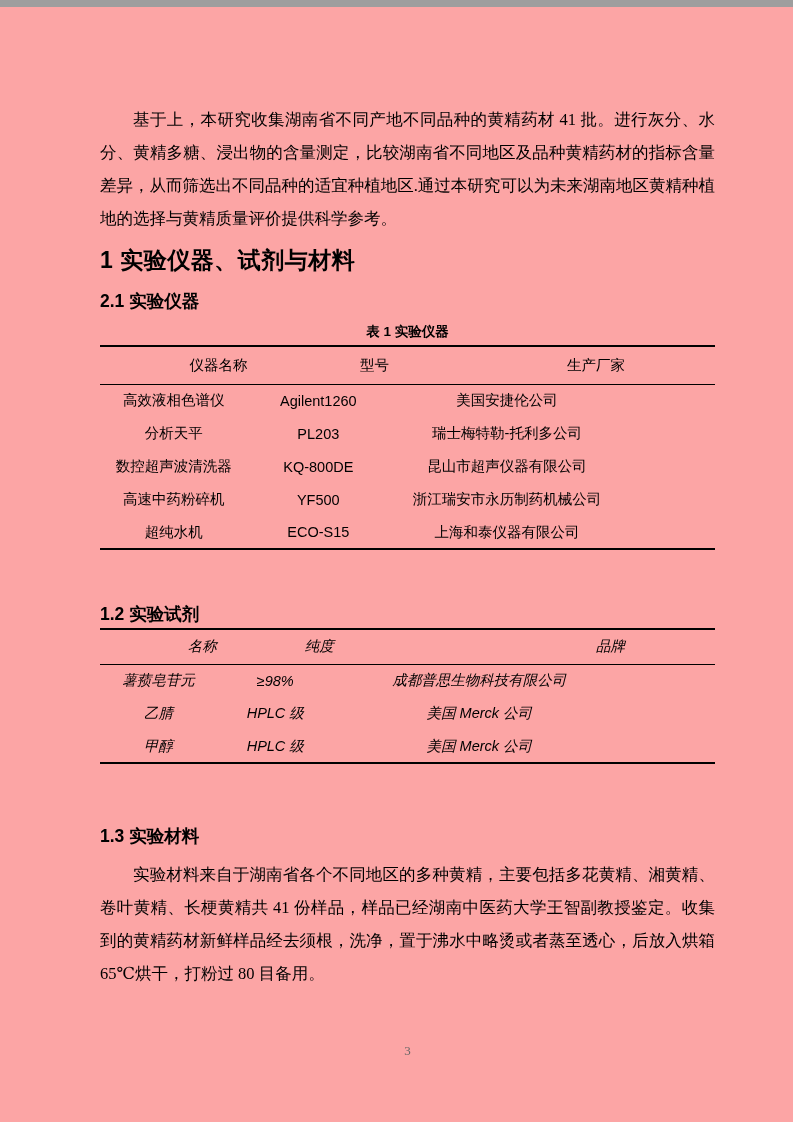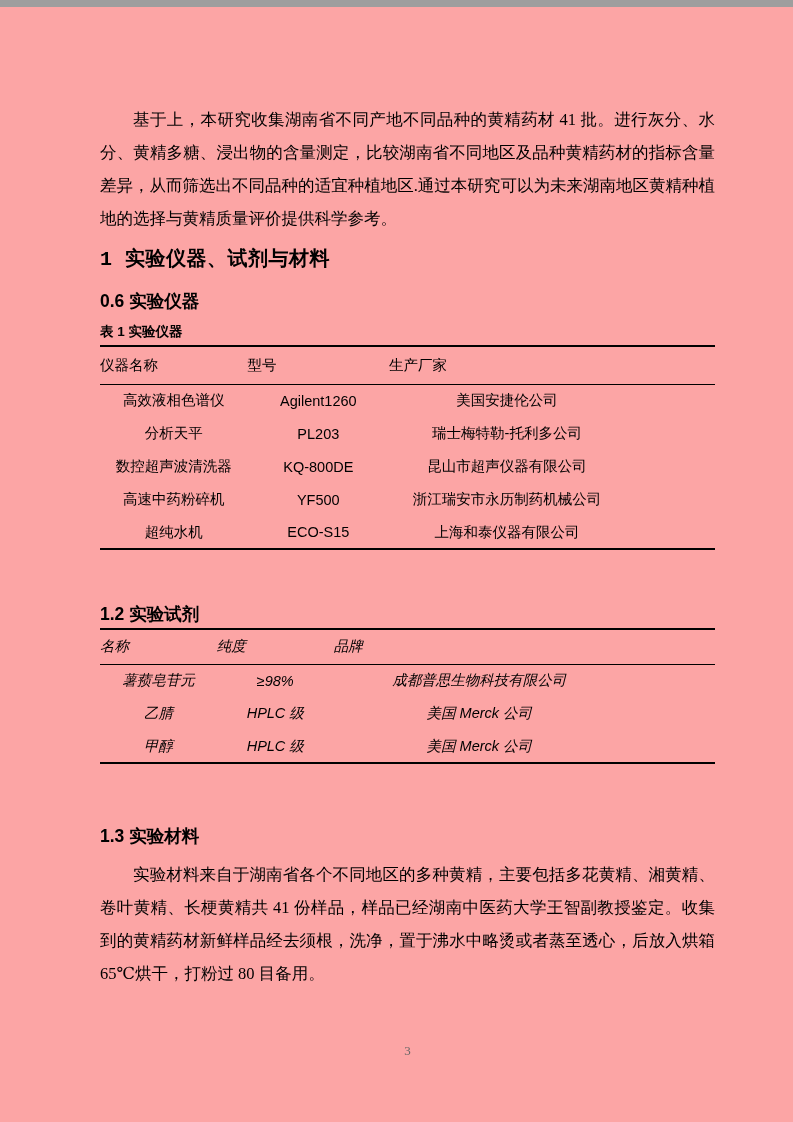--- a/index.html
+++ b/index.html
@@ -19,52 +19,53 @@
   }
   .body-par {
     font-size: 16.5px;
     line-height: 33px;
     text-align: justify;
     text-indent: 2em;
     font-family: "Liberation Serif", "DejaVu Serif", serif;
   }
   h1.sec {
     margin-top: 10px;
-    font-family: Liberation Mono, monospace;
+    font-family: Liberation Sans, sans-serif;
     font-weight: bold;
-    font-size: 20px;
+    font-size: 23px;
     line-height: 30px;
     letter-spacing: 0.5px;
   }
   h2.subsec {
     margin-top: 12px;
     font-family: "Liberation Sans", "DejaVu Sans", sans-serif;
     font-weight: bold;
     font-size: 17.5px;
     line-height: 28px;
   }
   .tbl-caption {
     margin: 8px 0 4px 0;
+    text-align: center;
     font-family: "Liberation Sans", "DejaVu Sans", sans-serif;
     font-weight: bold;
     font-size: 13.5px;
     line-height: 18px;
   }
   table.threeline {
     width: 100%;
     border-collapse: collapse;
     border-top: 2.5px solid #000;
     border-bottom: 2.5px solid #000;
     font-family: "Liberation Sans", "DejaVu Sans", sans-serif;
     font-size: 14.5px;
     table-layout: fixed;
   }
   table.threeline th {
     font-weight: normal;
-    text-align: left;
+    text-align: right;
     border-bottom: 1.5px solid #000;
     height: 38px;
     vertical-align: middle;
   }
   table.threeline td {
     text-align: center;
     height: 33px;
     vertical-align: middle;
   }
   table.threeline th:nth-child(3),
@@ -90,21 +91,21 @@
 </head>
 <body>
 
 <div class="page">
   <div class="content">
 
     <p class="body-par">基于上，本研究收集湖南省不同产地不同品种的黄精药材 41 批。进行灰分、水分、黄精多糖、浸出物的含量测定，比较湖南省不同地区及品种黄精药材的指标含量差异，从而筛选出不同品种的适宜种植地区.通过本研究可以为未来湖南地区黄精种植地的选择与黄精质量评价提供科学参考。</p>
 
     <h1 class="sec">1 实验仪器、试剂与材料</h1>
 
-    <h2 class="subsec">0.6 实验仪器</h2>
+    <h2 class="subsec">2.1 实验仪器</h2>
 
     <div class="tbl-caption">表 1  实验仪器</div>
 
     <table class="threeline" id="table1">
       <colgroup>
           <col style="width:24%">
           <col style="width:23%">
           <col style="width:53%">
         </colgroup>
       <thead>

